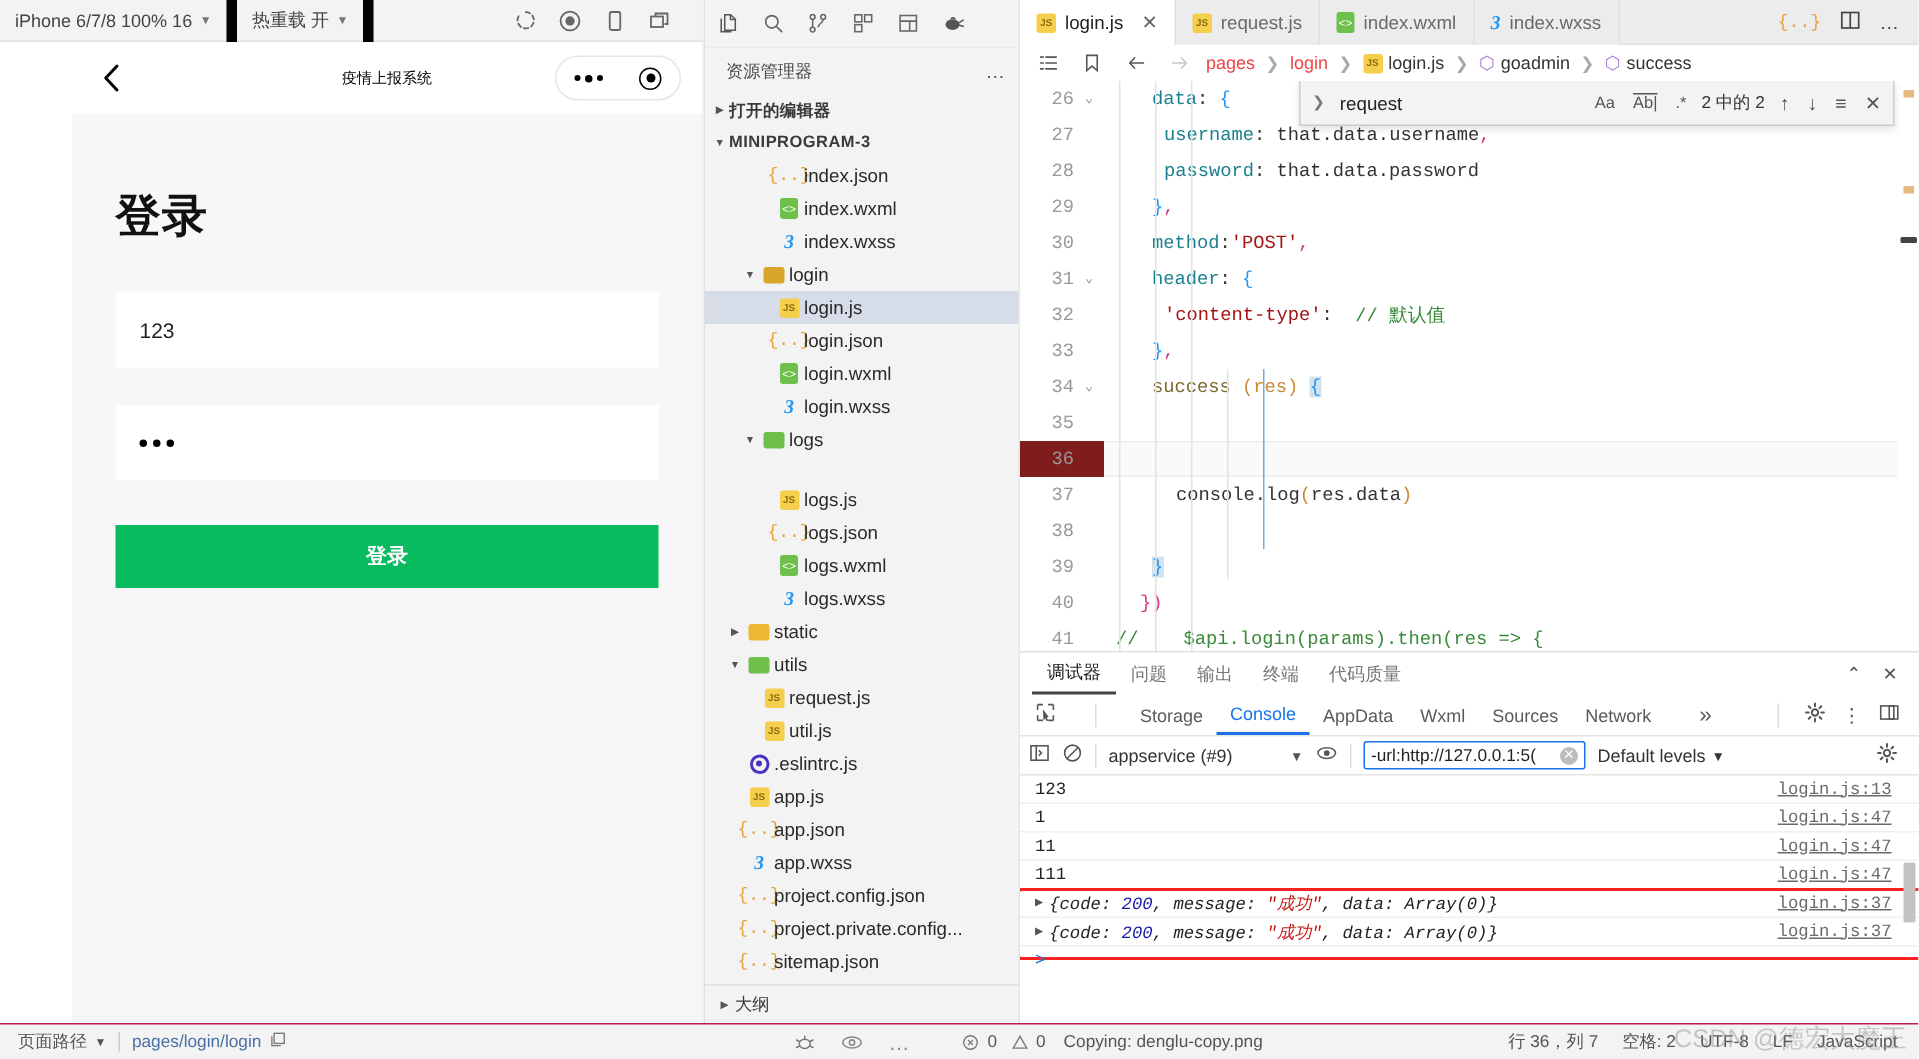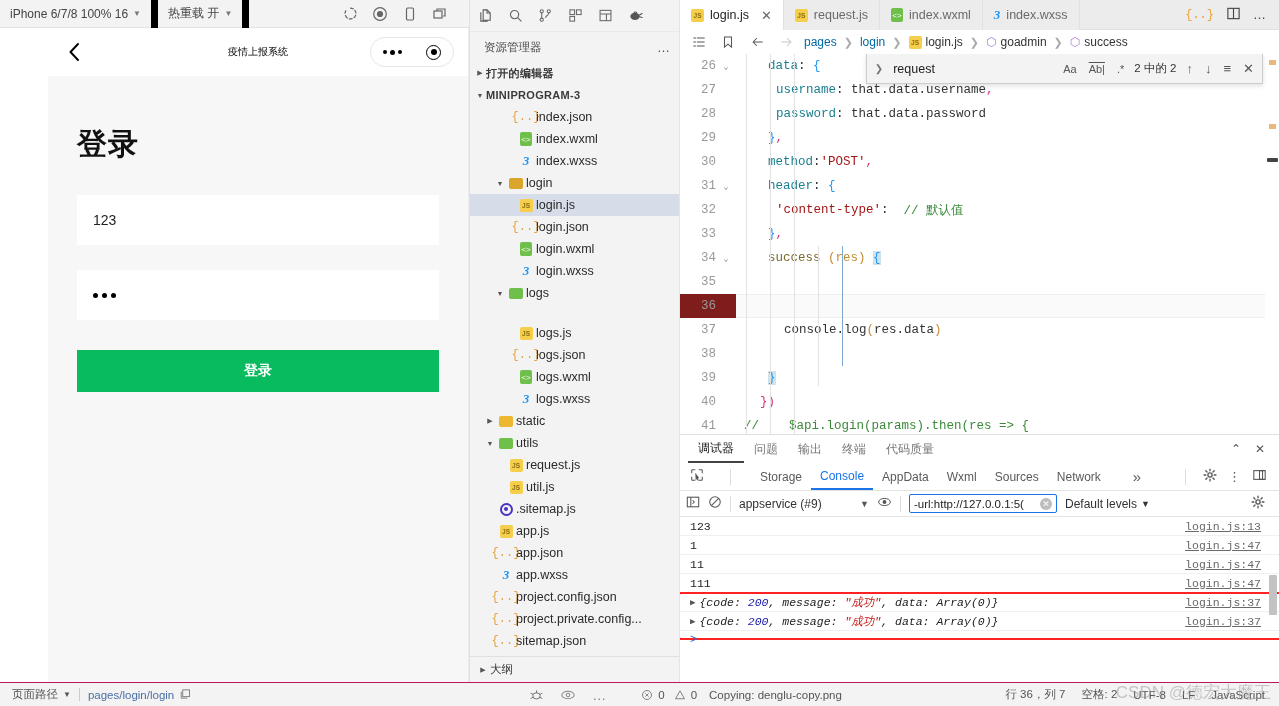--- a/index.html
+++ b/index.html
@@ -90,21 +90,21 @@
   #tabs { height:30px; display:flex; background:#ececec; flex:none; align-items:stretch; }
   .tab { display:flex; align-items:center; gap:6px; padding:0 11px; font-size:12.5px; color:#6a6a6a; border-right:1px solid #e0e0e0; cursor:pointer; white-space:nowrap; }
   .tab.active { background:#fff; color:#222; }
   .tab .x { margin-left:6px; color:#666; font-size:13px; }
   #tabs-spacer { flex:1; border-bottom:1px solid #e0e0e0; background:#ececec; }
   #tab-actions { display:flex; align-items:center; gap:12px; padding:0 12px; background:#ececec; border-bottom:1px solid #e0e0e0; color:#555; }
 
   #breadcrumb { height:24px; display:flex; align-items:center; gap:7px; padding:0 4px 0 8px; background:#fff; font-size:12px; color:#848484; flex:none; }
   .bc-ic { width:22px; display:flex; align-items:center; justify-content:center; color:#555; }
   .bc-sep { color:#aaa; font-size:11px; }
-  .bc-item { display:flex; align-items:center; gap:4px; color:#0369a1; }
+  .bc-item { display:flex; align-items:center; gap:4px; color:#ef4444; }
   .bc-item.strong { color:#333; }
   .hex { color:#a97fd6; font-size:12px; }
 
   #editor { flex:1; position:relative; background:#fff; overflow:hidden; min-height:0; display:flex; }
   #gutter { width:56px; flex:none; }
   .gl { height:24px; display:flex; align-items:center; justify-content:flex-end; padding-right:4px; gap:4px; font-size:12.5px; color:#999; font-family:"Liberation Mono","DejaVu Sans Mono",monospace; }
   .gl .fold { width:12px; color:#8a8a8a; font-size:9px; text-align:center; }
   #code { flex:1; position:relative; font-family:"Liberation Mono","DejaVu Sans Mono",monospace; font-size:12.5px; }
   .cl { height:24px; display:flex; align-items:center; white-space:pre; }
   .cl.hl { background:#fafafa; border-top:1px solid #eee; border-bottom:1px solid #eee; }
@@ -438,21 +438,21 @@
               </span>
               <span class="lbl">util.js</span>
             </div>
             <div class="tw" style="padding-left: 14px;">
               <span class="tri"></span>
               <span class="ico">
                 <span class="icoEslint">
                   <em></em>
                 </span>
               </span>
-              <span class="lbl">.sitemap.js</span>
+              <span class="lbl">.eslintrc.js</span>
             </div>
             <div class="tw" style="padding-left: 14px;">
               <span class="tri"></span>
               <span class="ico">
                 <span class="icoJS">JS</span>
               </span>
               <span class="lbl">app.js</span>
             </div>
             <div class="tw" style="padding-left: 14px;">
               <span class="tri"></span>

